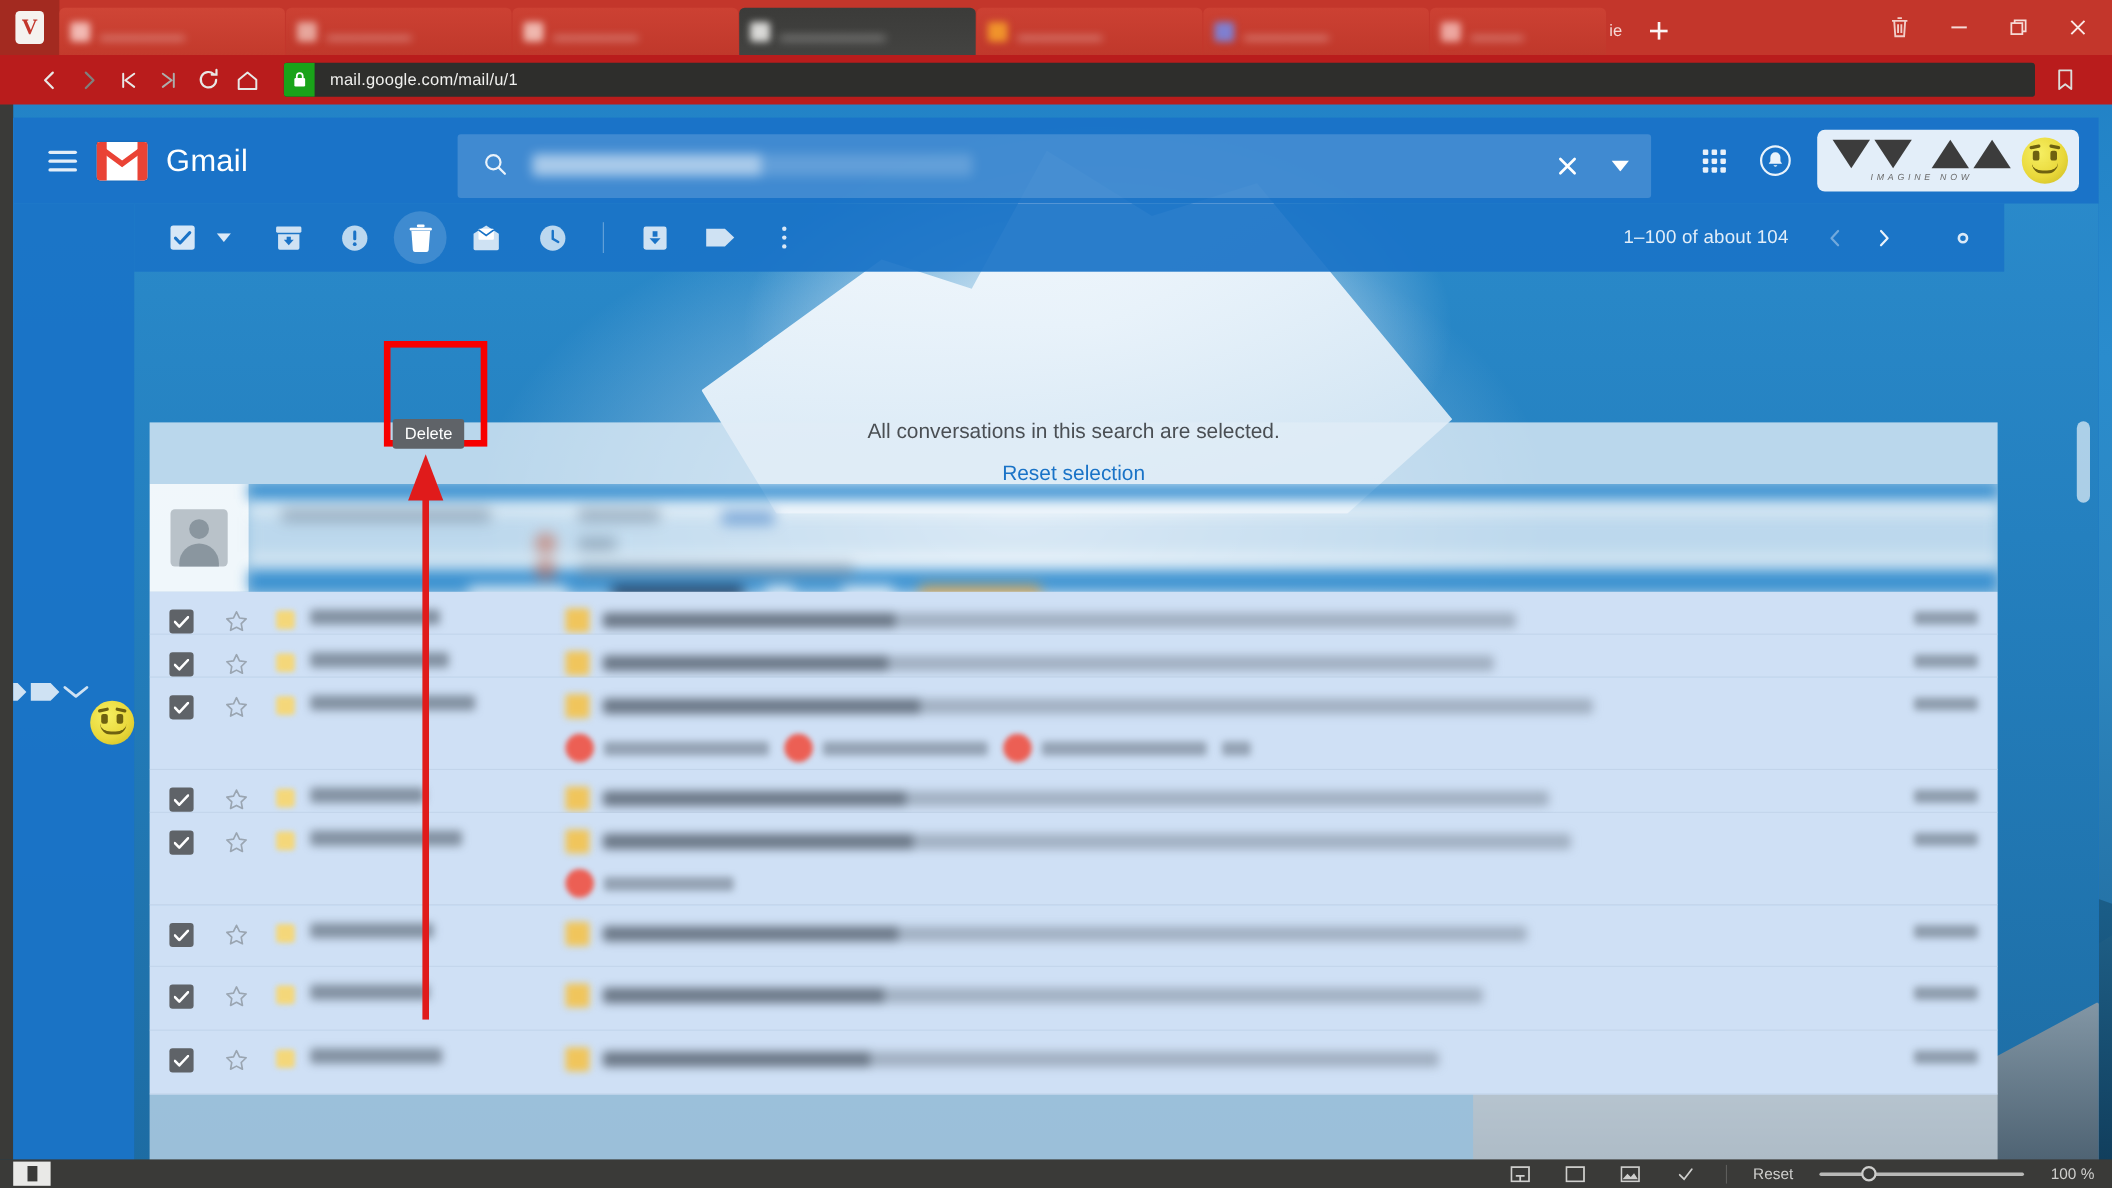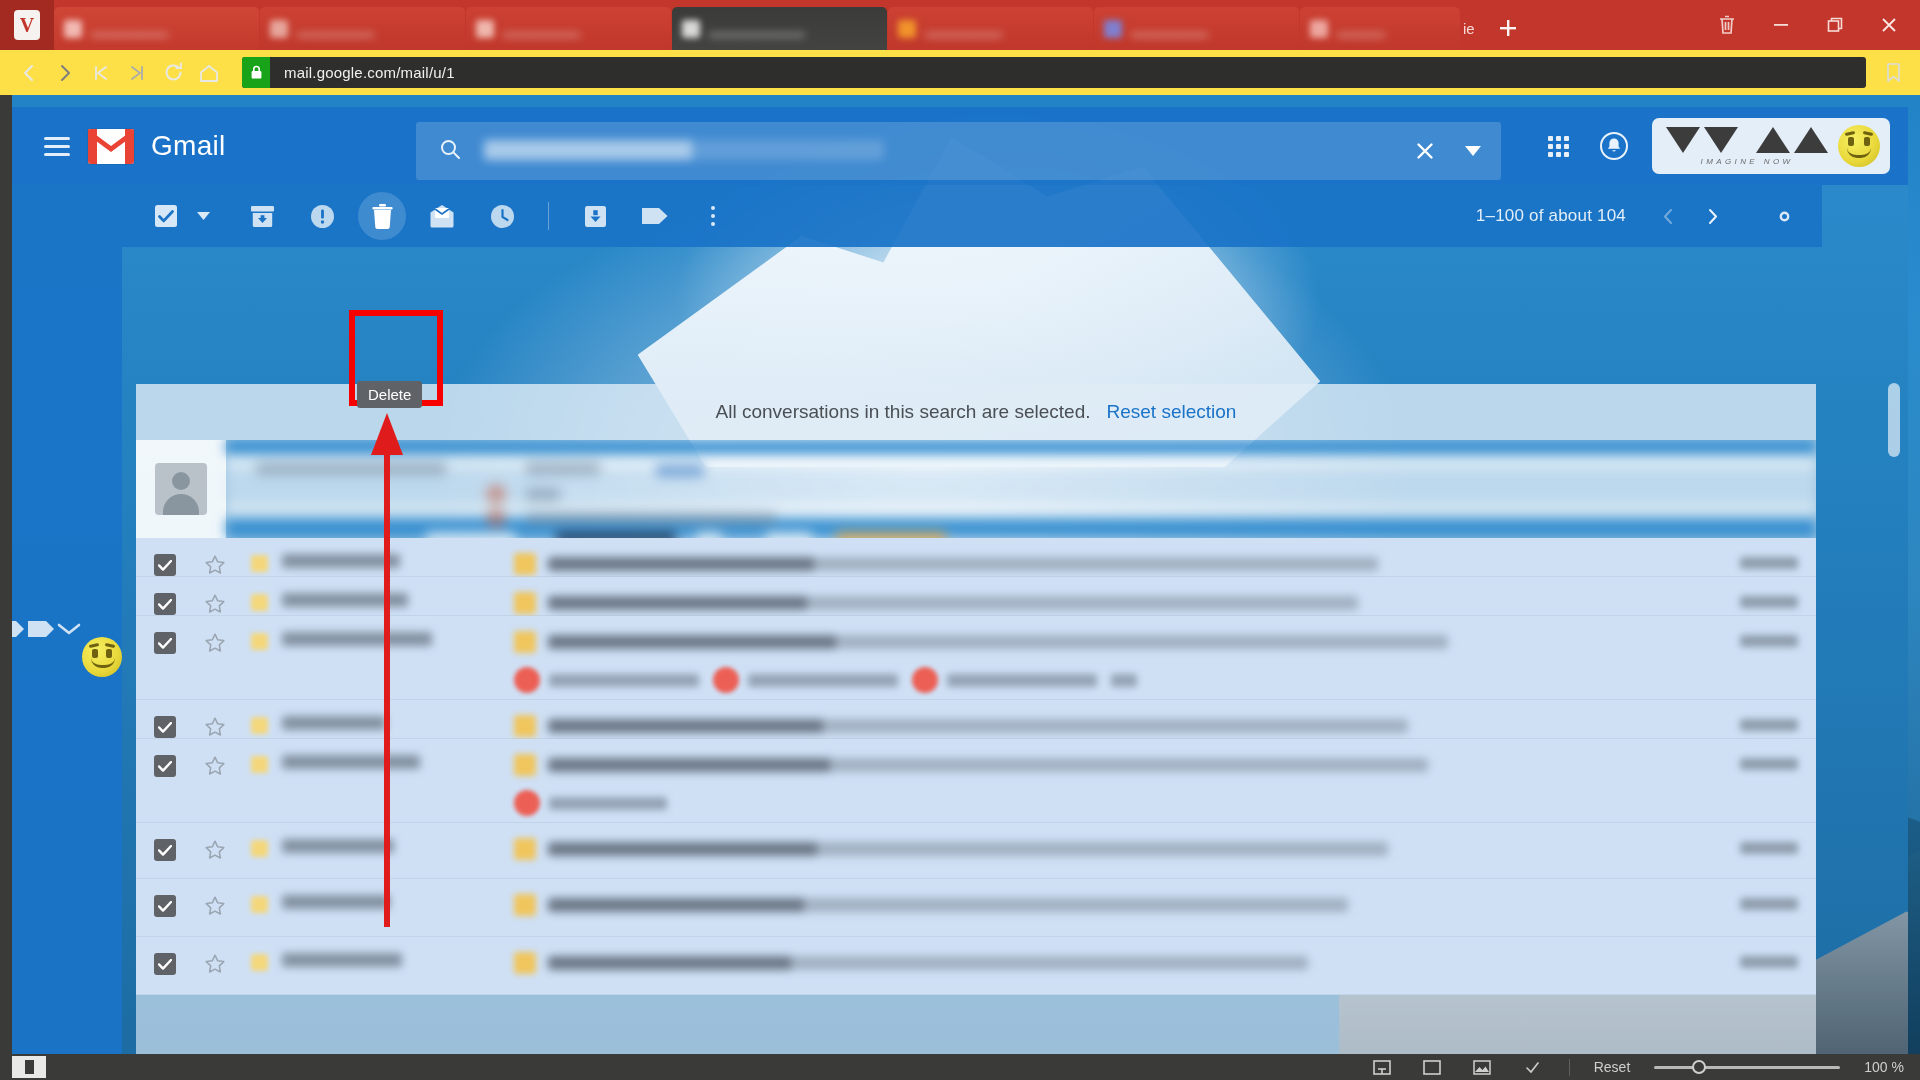--- a/index.html
+++ b/index.html
@@ -70,22 +70,22 @@
     color: #fff; font-size: 24px; font-weight: 300; opacity: .95;
   }
   .wincontrols { display: flex; align-items: center; height: 50px; padding-right: 4px; }
   .wincontrols .wbtn {
     width: 54px; height: 50px; display: flex; align-items: center; justify-content: center;
     color: rgba(255,255,255,.92);
   }
 
   
   #addressbar {
-    height: 45px; background: #fde047; display: flex; align-items: center;
-    padding: 0 12px; gap: 2px;
+    height: 45px; background: #b91c1c; display: flex; align-items: center;
+    padding: 0 28px; gap: 2px;
   }
   .navbtn {
     width: 34px; height: 34px; display: flex; align-items: center; justify-content: center;
     color: #e7e7e5; flex: 0 0 34px;
   }
   .navbtn.dim { color: #7e7e7c; }
   #urlfield {
     flex: 1; height: 31px; margin: 0 10px 0 14px; background: #2e2e2c;
     border-radius: 3px; display: flex; align-items: center; overflow: hidden;
   }
@@ -247,20 +247,21 @@
   .pgbtn { width: 44px; height: 44px; display: flex; align-items: center; justify-content: center; }
   .pgbtn.disabled { opacity: .45; }
   #gearbtn { width: 52px; height: 52px; display: flex; align-items: center; justify-content: center; margin: 0 12px 0 24px; }
 
   
   #banner {
     position: absolute; left: 124px; top: 277px; width: 1680px; height: 56px;
     background: rgba(224,236,246,.80);
     display: flex; align-items: center; justify-content: center; gap: 16px;
     font-size: 19px;
+    flex-direction: column;
   }
   #bannertext { color: #4a4f54; }
   #clearsel { color: #1a73c7; cursor: pointer; }
 
   
   #listwrap {
     position: absolute; left: 124px; top: 333px; width: 1680px; height: 618px;
     background: rgba(233,242,250,.62);
     overflow: hidden;
   }

